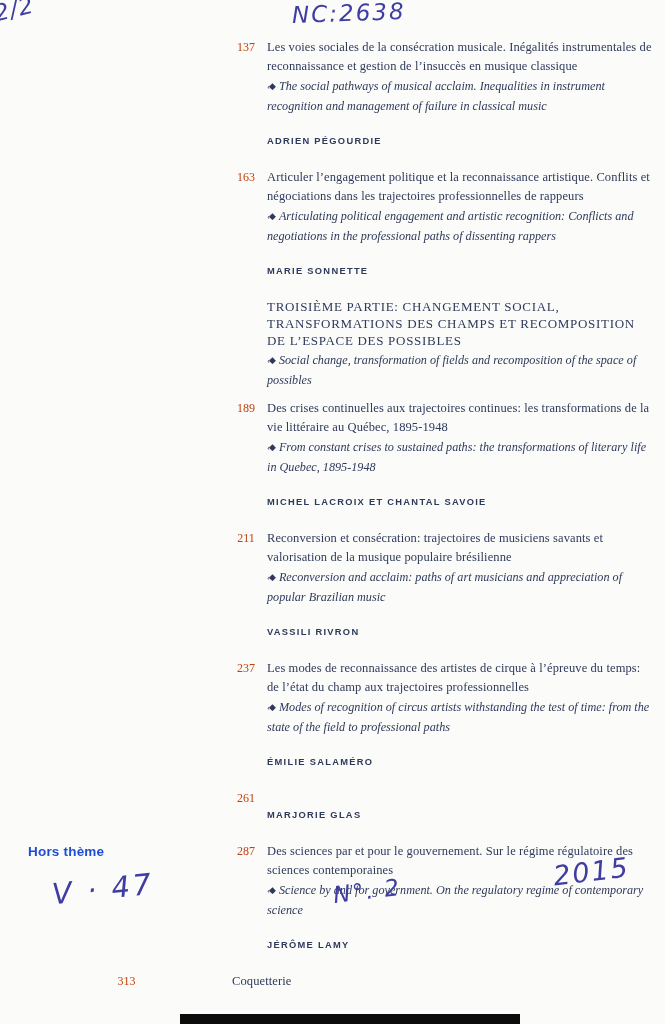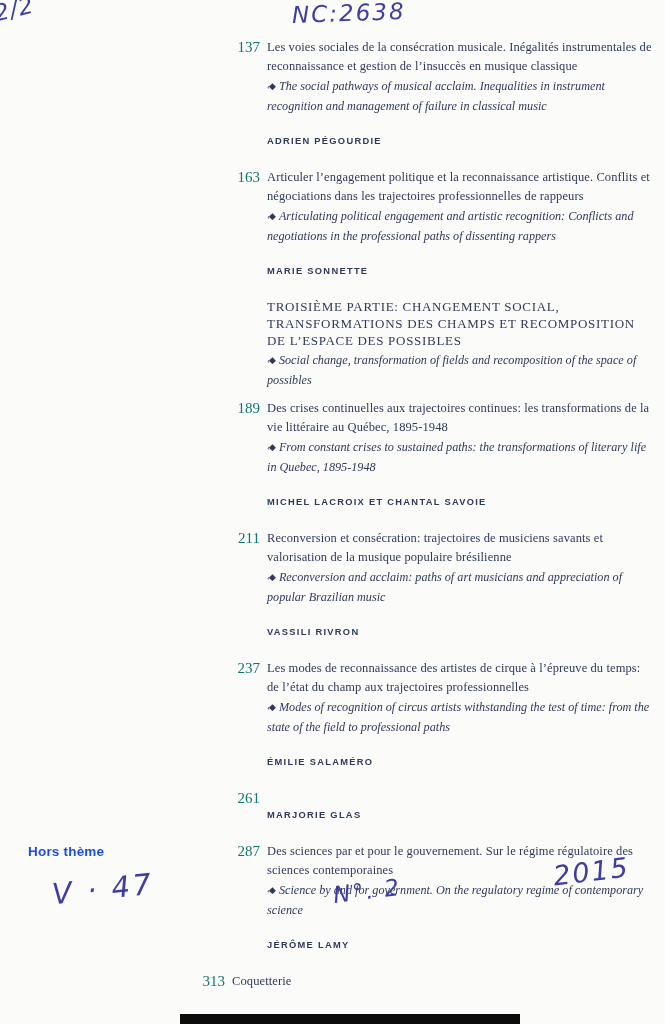--- a/index.html
+++ b/index.html
@@ -25,24 +25,24 @@
   }
   .label-col { }
   .section-label {
     font-family: "Liberation Sans", sans-serif;
     font-weight: 700;
     font-size: 13.5px;
     color: #1d4ed8;
     letter-spacing: 0.2px;
   }
   .num-col {
-    text-align: right;
-    font-size: 15px;
+    text-align: center;
+    font-size: 12px;
     line-height: 19px;
-    color: #0f766e;
+    color: #c2410c;
   }
   .content-col { }
   .title-fr {
     font-size: 12.5px;
     line-height: 19px;
     letter-spacing: 0.1px;
   }
   .title-en {
     font-style: italic;
     font-size: 12.2px;

